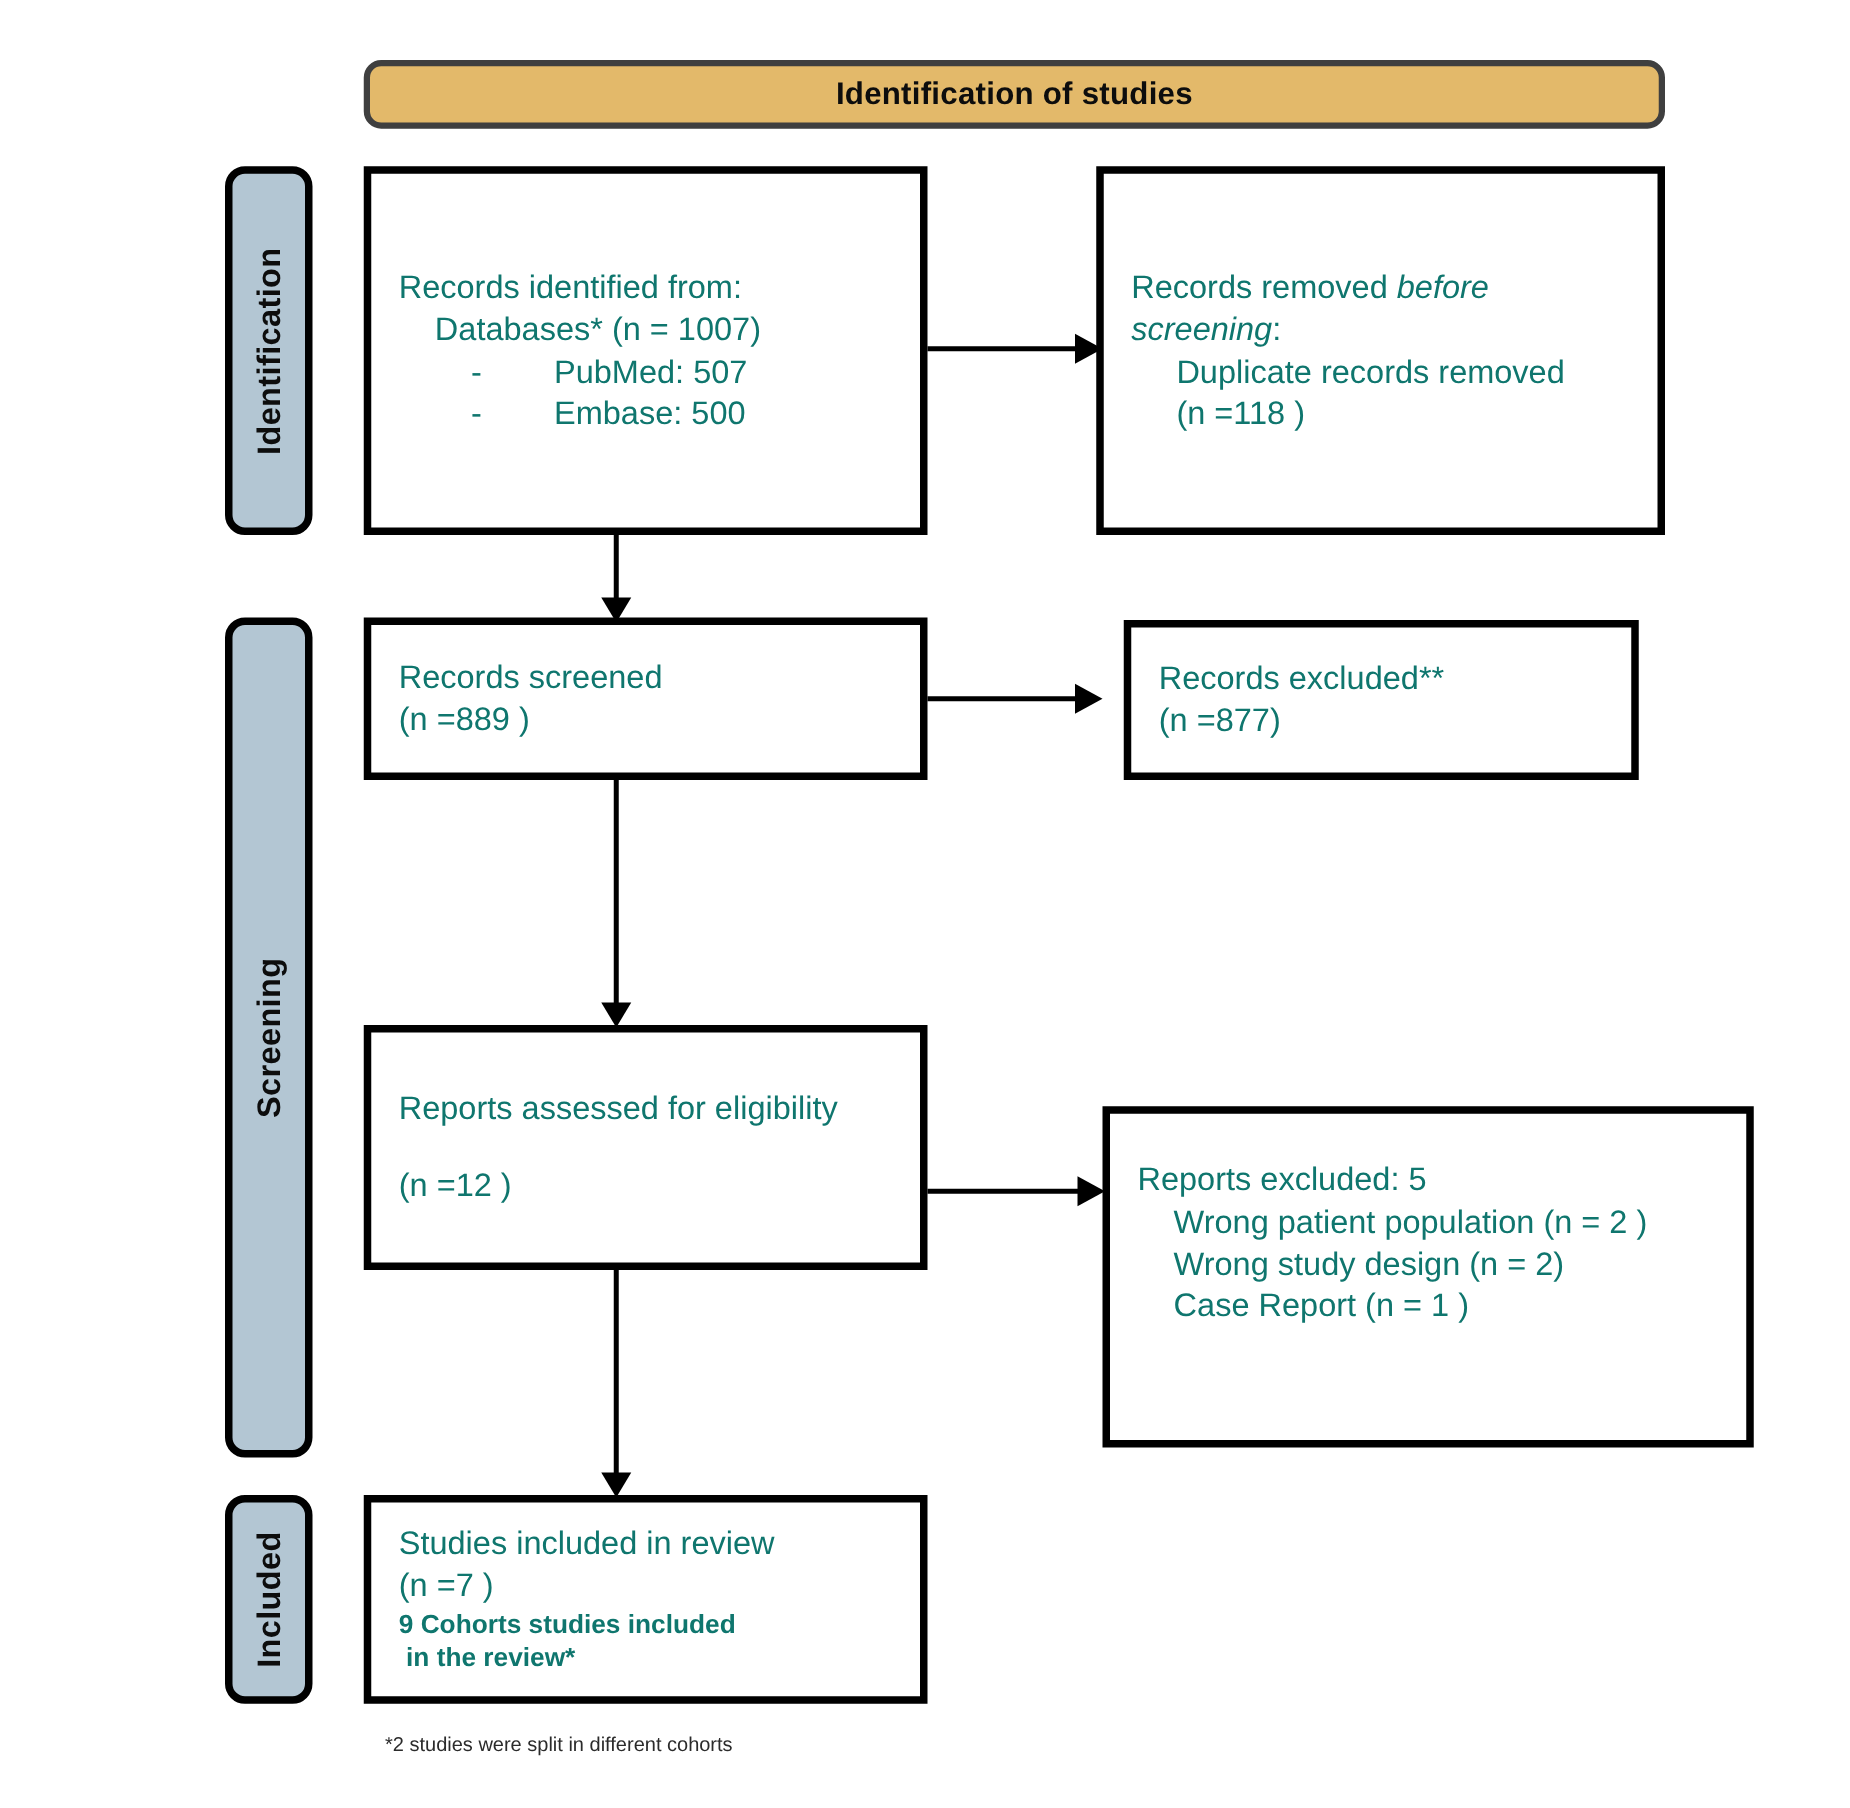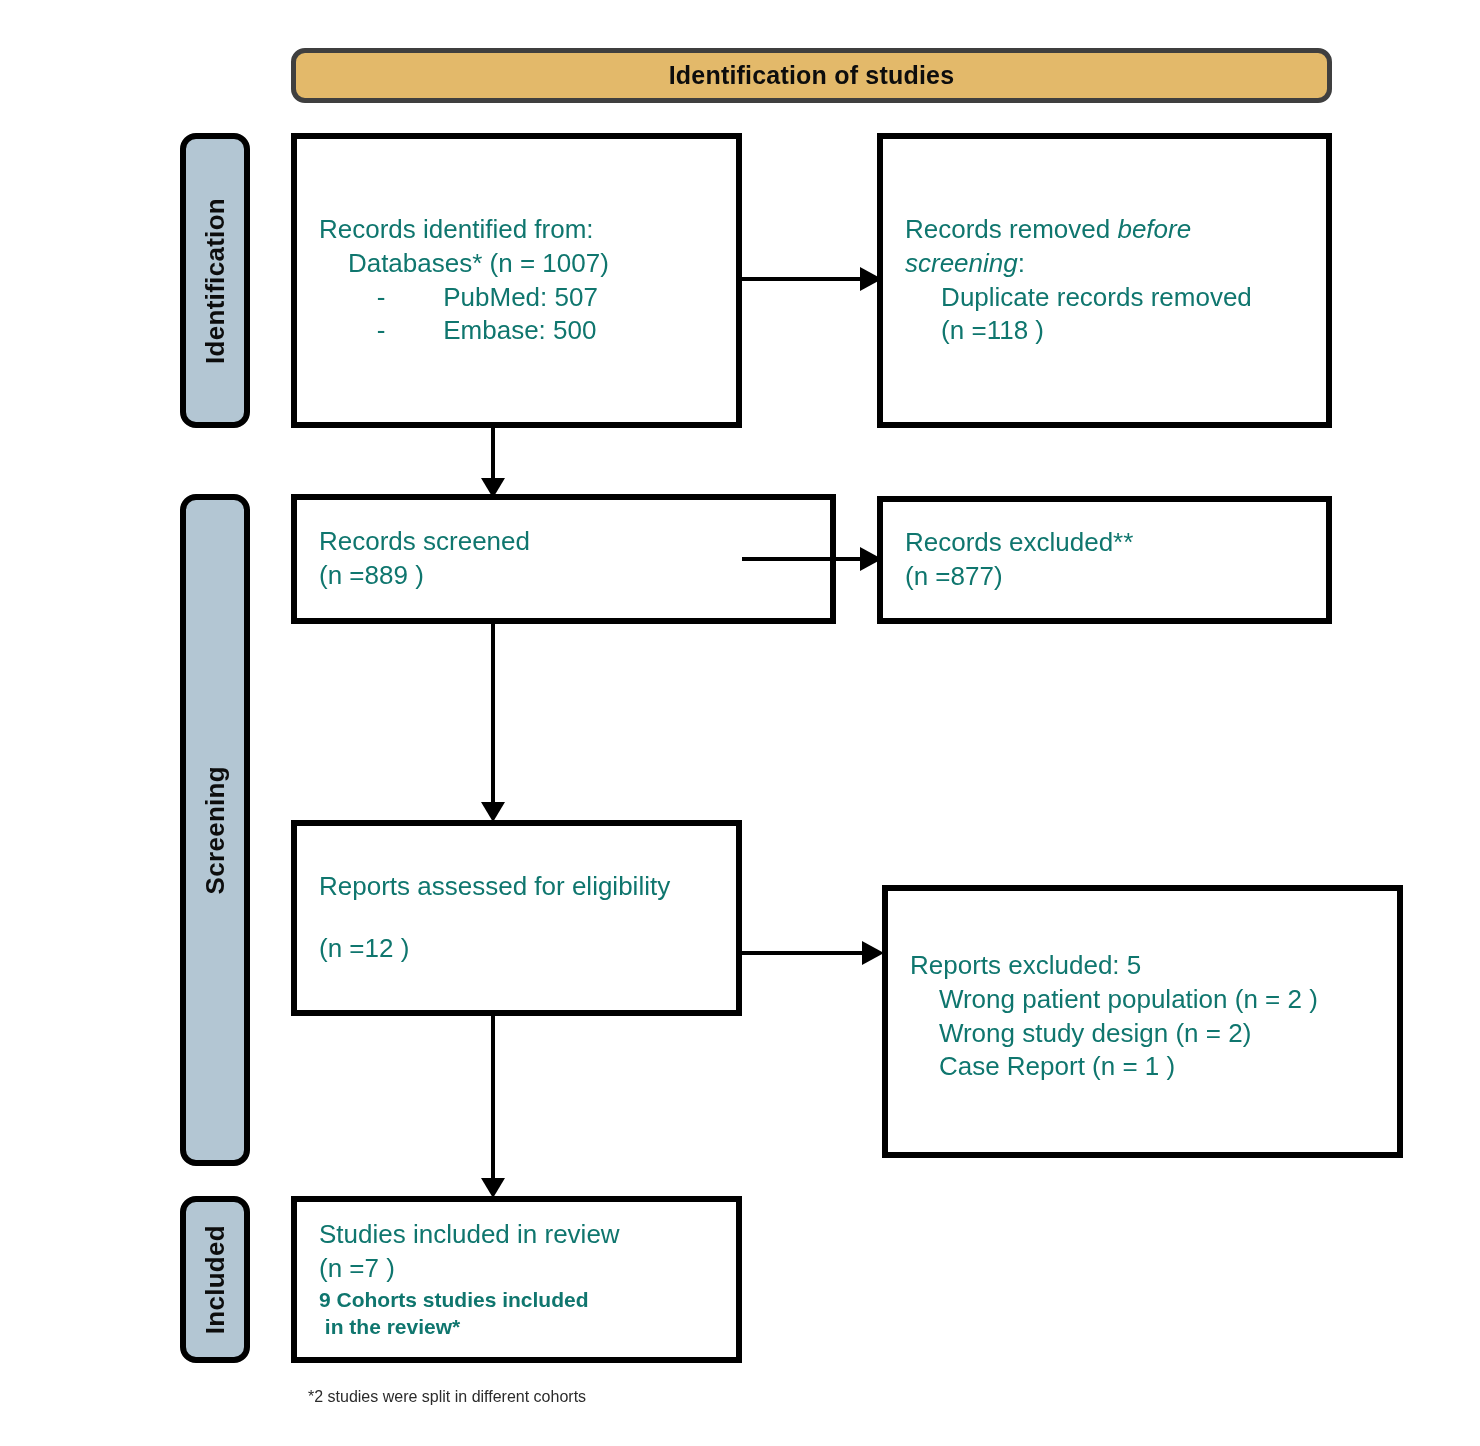--- a/index.html
+++ b/index.html
@@ -128,36 +128,36 @@
     <div class="line">        -        Embase: 500</div>
   </div>
 
   <div class="flow-box" style="left:877px; top:133px; width:455px; height:295px;">
     <div class="line"><span>Records removed </span><i>before</i></div>
     <div class="line"><i>screening</i><span>:</span></div>
     <div class="line">     Duplicate records removed</div>
     <div class="line">     (n =118 )</div>
   </div>
 
-  <div class="flow-box" style="left:291px; top:494px; width:545px; height:130px;">
+  <div class="flow-box" style="left:291px; top:494px; width:451px; height:130px;">
     <div class="line">Records screened</div>
     <div class="line">(n =889 )</div>
   </div>
 
-  <div class="flow-box" style="left:877px; top:496px; width:455px; height:128px;">
+  <div class="flow-box" style="left:899px; top:496px; width:412px; height:128px;">
     <div class="line">Records excluded**</div>
     <div class="line">(n =877)</div>
   </div>
 
   <div class="flow-box" style="left:291px; top:820px; width:451px; height:196px;gap:28px;">
     <div class="line">Reports assessed for eligibility</div>
     <div class="line">(n =12 )</div>
   </div>
 
-  <div class="flow-box" style="left:882px; top:885px; width:521px; height:273px; justify-content:flex-start; padding-top:58px;">
+  <div class="flow-box" style="left:882px; top:885px; width:521px; height:273px; justify-content:flex-start; padding-top:36px;">
     <div class="line">Reports excluded: 5</div>
     <div class="line">    Wrong patient population (n = 2 )</div>
     <div class="line">    Wrong study design (n = 2)</div>
     <div class="line">    Case Report (n = 1 )</div>
   </div>
 
   <div class="flow-box" style="left:291px; top:1196px; width:451px; height:167px;">
     <div class="line">Studies included in review</div>
     <div class="line">(n =7 )</div>
     <div class="line bold-small">9 Cohorts studies included</div>

